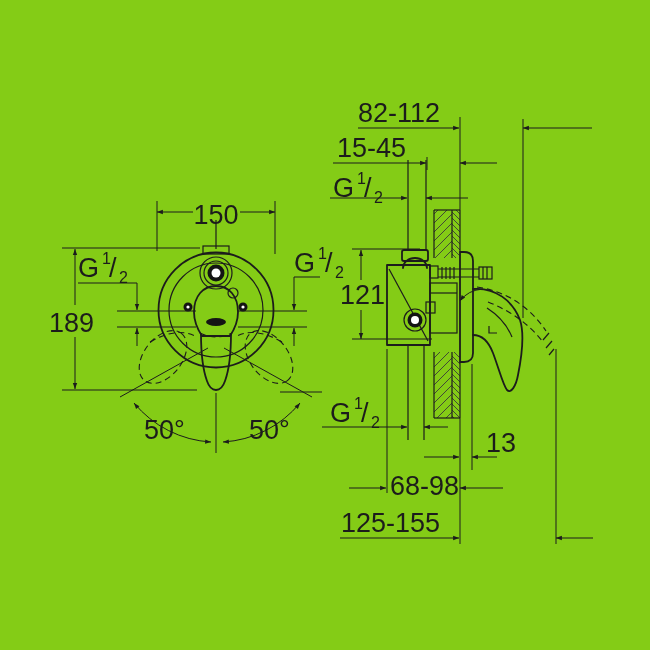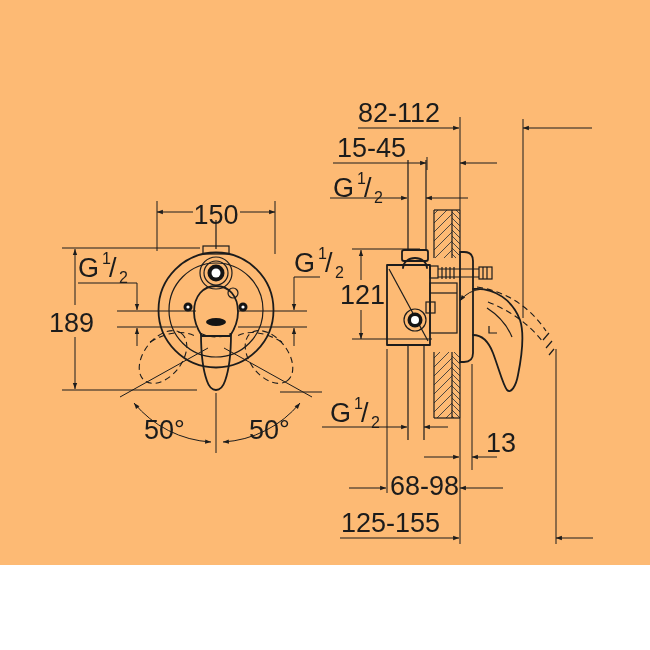--- a/index.html
+++ b/index.html
@@ -1,16 +1,16 @@
 <!DOCTYPE html>
 <html><head>
 <meta charset="utf-8">
 <style>
   html,body{margin:0;padding:0;background:#ffffff;}
-  .stage{width:650px;height:565px;background:#fdba74;position:relative;overflow:hidden;}
+  .stage{width:650px;height:650px;background:#84cc16;position:relative;overflow:hidden;}
   svg{display:block;}
   svg text{font-family:"Liberation Sans","DejaVu Sans",sans-serif;fill:#1c1c1c;}
   .dim-text{font-size:27px;}
   .dim-small{font-size:16px;}
   .outline{stroke:#1c1c1c;stroke-width:1.8;fill:none;stroke-linecap:round;stroke-linejoin:round;}
   .outline-thin{stroke:#1c1c1c;stroke-width:1.2;fill:none;}
   .dim{stroke:#1c1c1c;stroke-width:1;fill:none;}
   .dashed{stroke:#1c1c1c;stroke-width:1.1;fill:none;stroke-dasharray:6 4;}
 </style>
 </head>

